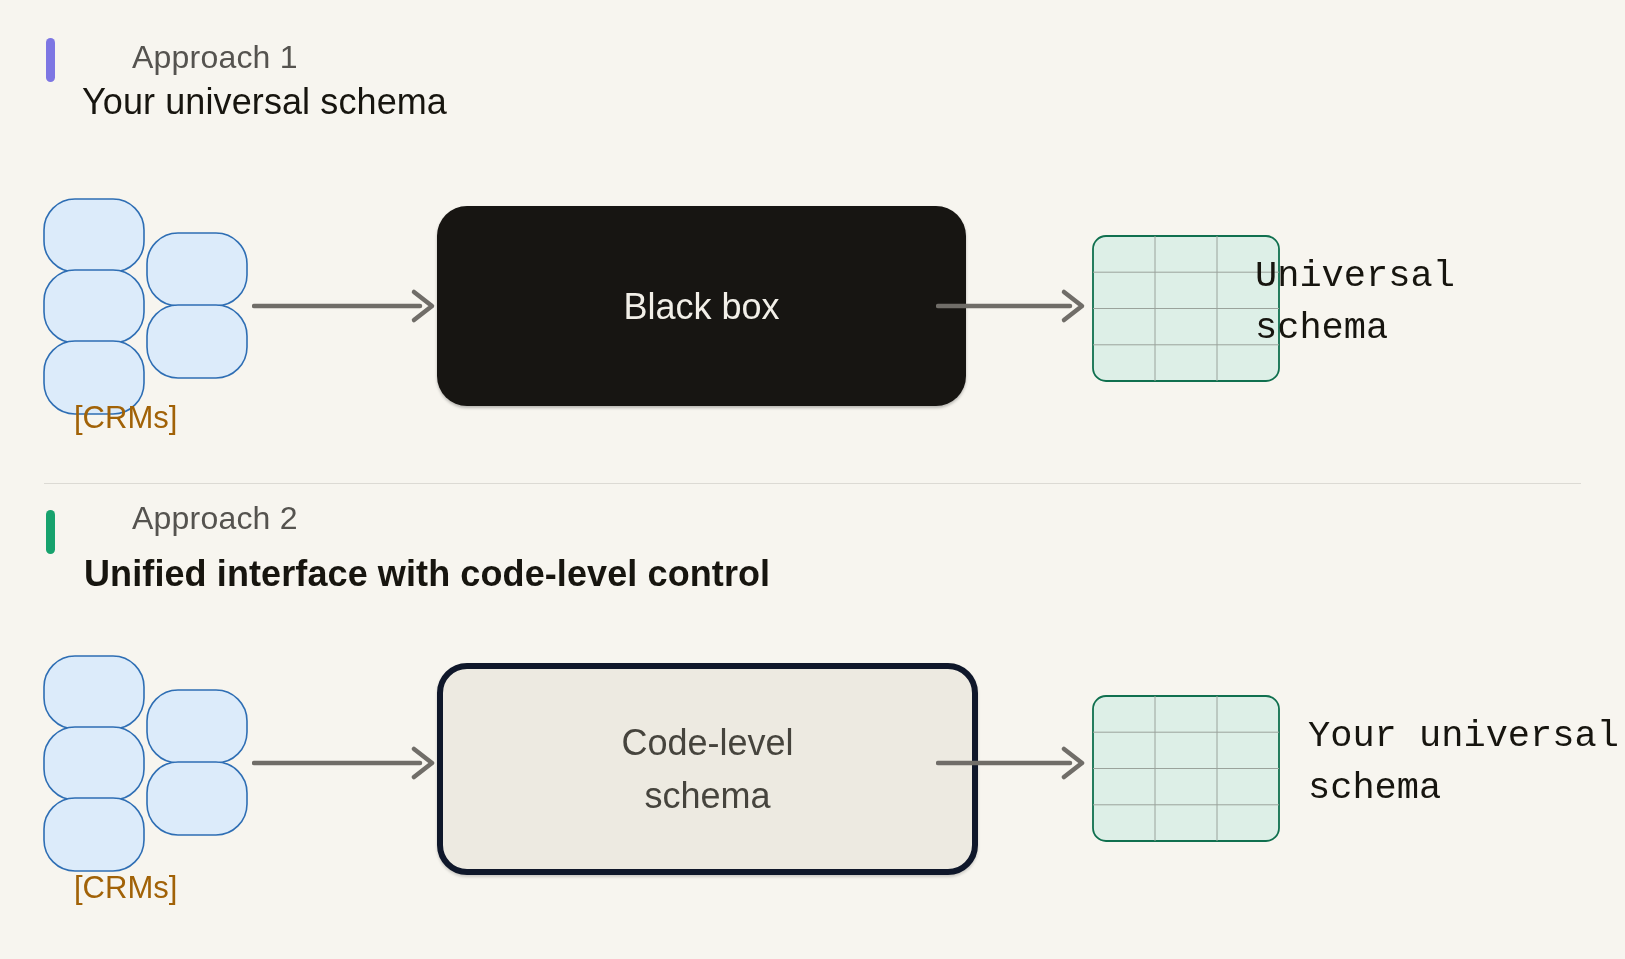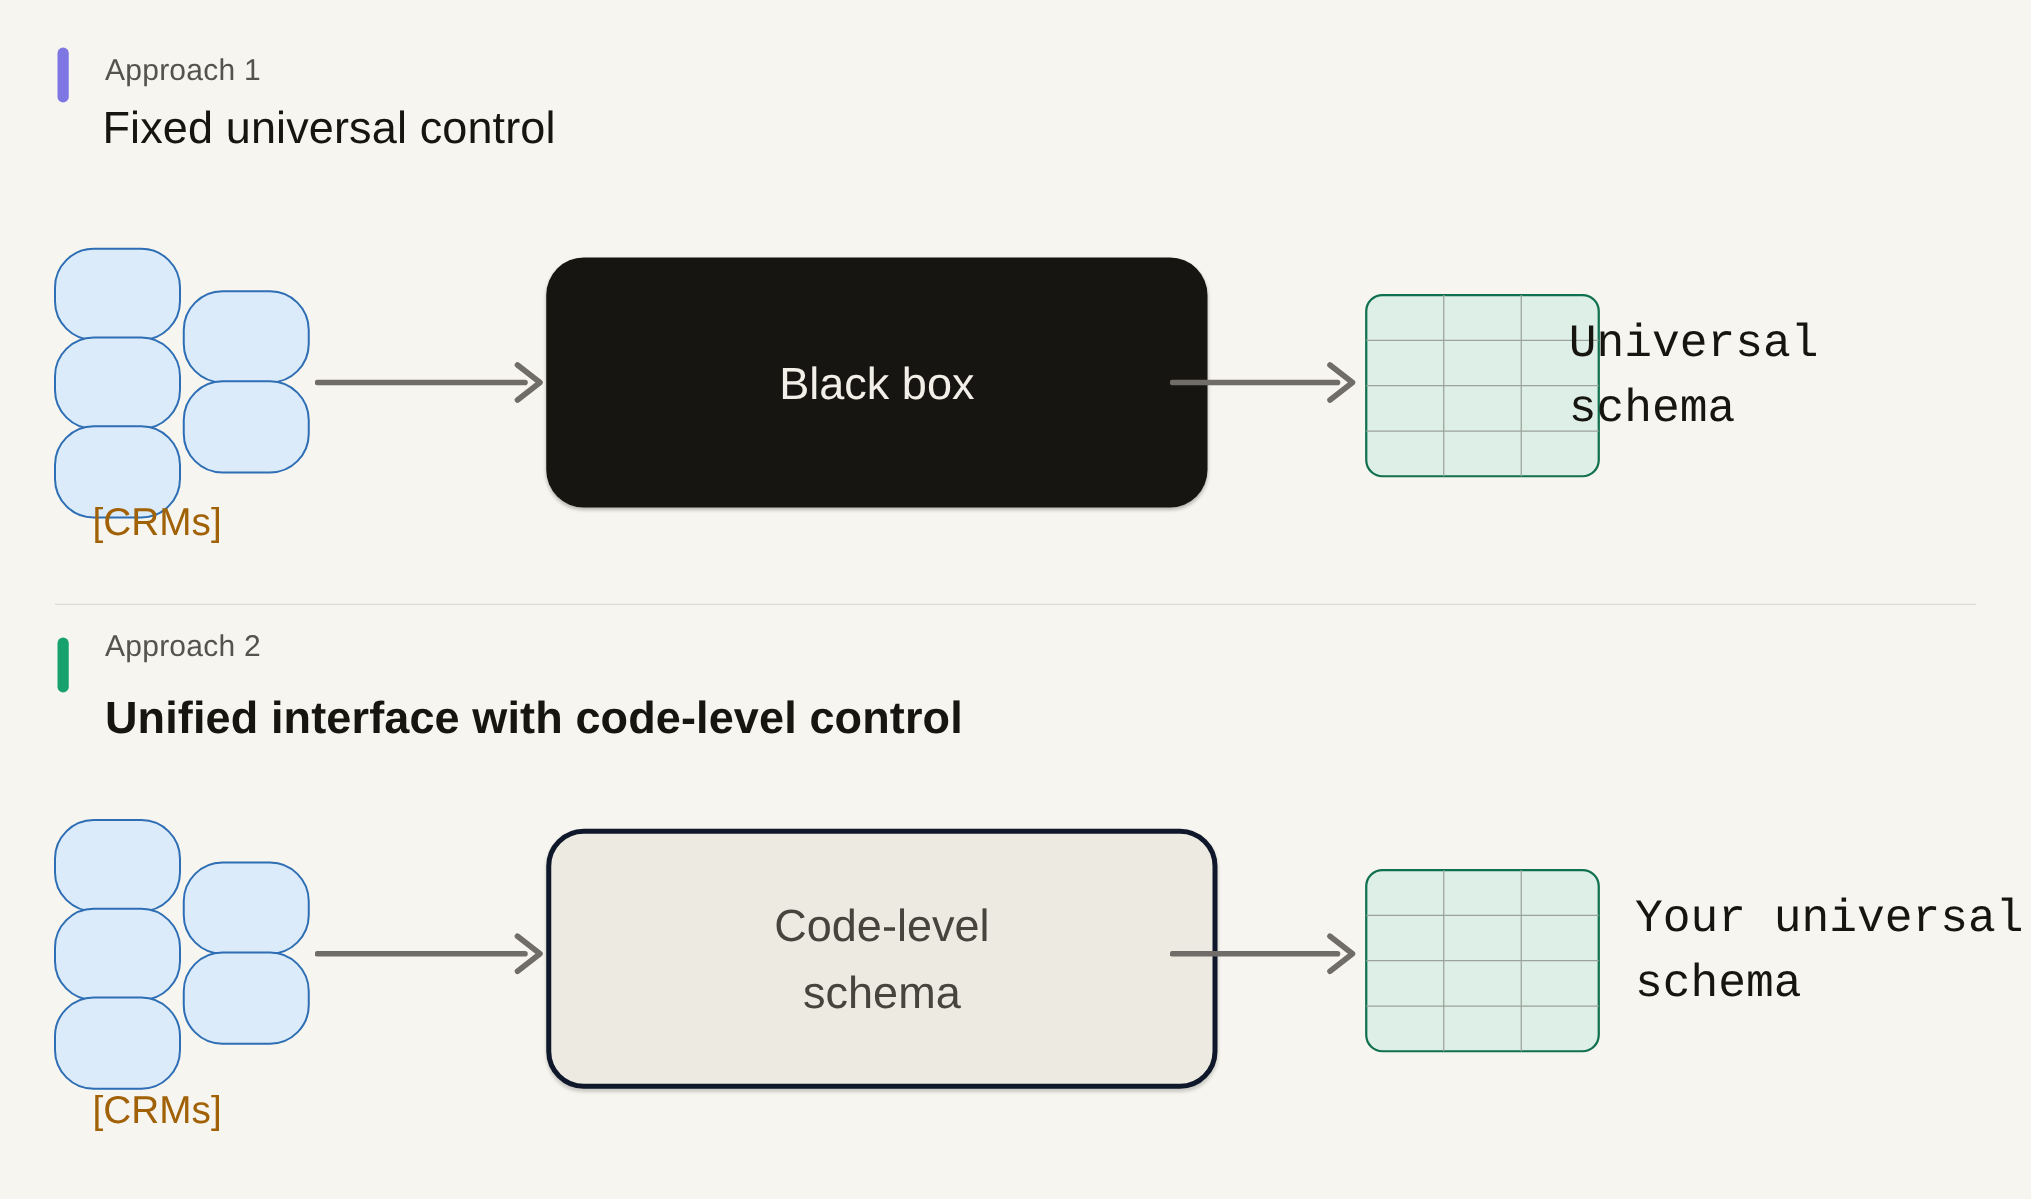--- a/index.html
+++ b/index.html
@@ -12,22 +12,23 @@
   .canvas { position: relative; width: 1625px; height: 959px; background: #f7f5ef; }
   .abs { position: absolute; }
 
   .accent-bar {
     width: 9px; height: 44px; border-radius: 5px;
   }
   .accent-purple { background: #7d76e3; }
   .accent-green  { background: #17a26d; }
 
   .eyebrow {
-    font-size: 24px; line-height: 34px; color: #55534f;
+    font-size: 32px; line-height: 34px; color: #55534f;
     letter-spacing: 0.2px;
+    margin-left: 48px;
   }
   .section-title {
     font-size: 36px; line-height: 44px; color: #17150f;
     letter-spacing: 0.1px;
   }
 
   .crms-label {
     font-size: 31px; line-height: 36px; color: #a16207;
   }
 
@@ -37,42 +38,42 @@
     align-items: center; justify-content: center;
     text-align: center;
   }
   .black-box {
     background: #171512;
     color: #f2efe8;
     box-shadow: 0 2px 3px rgba(0,0,0,0.25);
   }
   .code-box {
     background: #edeae1;
-    border: 4px solid #0f172a;
+    border: 6px solid #0f172a;
     color: #46443d;
     box-shadow: 0 2px 3px rgba(0,0,0,0.18);
   }
   .box-line { font-size: 36px; line-height: 53px; }
 
   .output-label {
     font-size: 37px; line-height: 52px; color: #17150f;
   }
 
   .divider {
     width: 1537px; height: 1px; background: #dcdad4;
   }
 </style>
 </head>
 <body>
 
 <div class="canvas">
 
   <div class="abs accent-bar accent-purple" style="left:46px; top:38px;"></div>
   <div class="abs eyebrow" style="left:84px; top:40px;">Approach 1</div>
-  <div class="abs section-title" style="left:82px; top:80px;">Fixed universal control</div>
+  <div class="abs section-title" style="left:82px; top:80px;">Your universal schema</div>
 
   <svg class="abs" style="left:42px; top:196px;" width="210" height="220" viewBox="0 0 210 220">
     <g fill="#dcebfa" stroke="#2e6eb4" stroke-width="1.6">
       <rect x="2" y="3" width="100" height="73" rx="31"></rect>
       <rect x="2" y="74" width="100" height="73" rx="31"></rect>
       <rect x="2" y="145" width="100" height="73" rx="31"></rect>
       <rect x="105" y="37" width="100" height="73" rx="31"></rect>
       <rect x="105" y="109" width="100" height="73" rx="31"></rect>
     </g>
   </svg>

